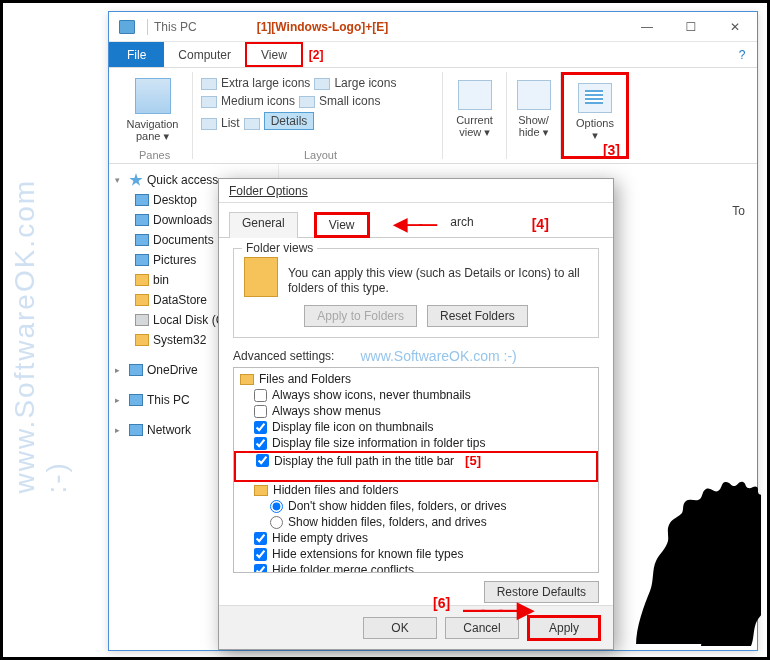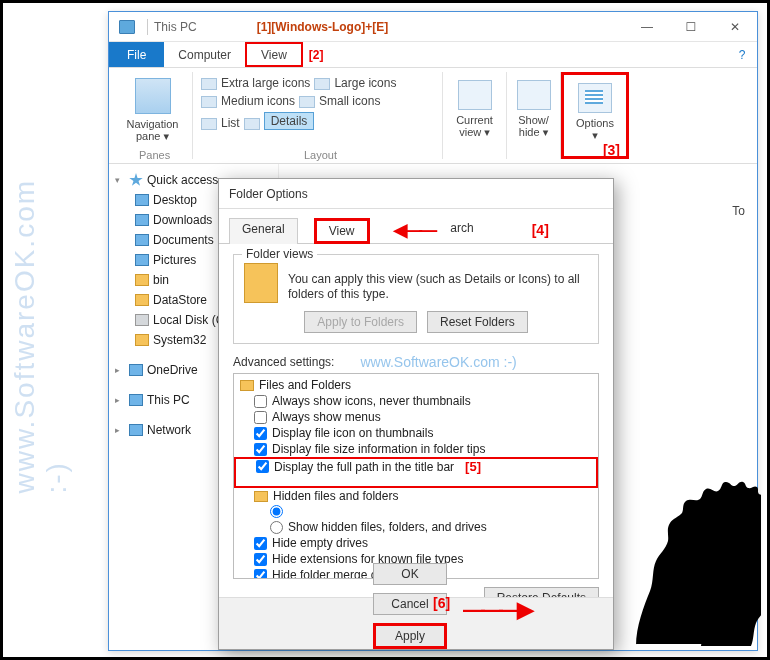--- a/index.html
+++ b/index.html
@@ -41,21 +41,21 @@
 .tree-item { display: flex; align-items: center; gap: 4px; padding: 3px 2px; color: #222; }
 .tree-item.indent { padding-left: 22px; }
 .tree-item .exp { width: 10px; color: #888; font-size: 9px; }
 .tree-item .ico { width: 14px; height: 12px; background: #f6c35a; border: 1px solid #d09a2e; }
 .tree-item .ico.blue { background: #6fb4e8; border-color: #3a7fb5; }
 .tree-item .ico.star { background: #5ea9dd; border: none; width: 14px; height: 14px; clip-path: polygon(50% 0,61% 35%,98% 35%,68% 57%,79% 91%,50% 70%,21% 91%,32% 57%,2% 35%,39% 35%); }
 .tree-item .ico.drive { background: #d5d8db; border-color: #999; }
 .main { flex: 1; position: relative; background: #fff; }
 .main .to { position: absolute; right: 12px; top: 40px; color: #444; }
 .dialog { position: absolute; left: 215px; top: 175px; width: 396px; height: 472px; background: #fff; border: 1px solid #9e9e9e; box-shadow: 4px 4px 18px rgba(0,0,0,.35); z-index: 20; }
-.dlg-title { height: 30px; border-bottom: 1px solid #ddd; display: flex; align-items: center; padding-left: 10px; color: #333; }
+.dlg-title { height: 24px; border-bottom: 1px solid #ddd; display: flex; align-items: center; padding-left: 10px; color: #333; text-decoration: underline; }
 .dlg-tabs { display: flex; border-bottom: 1px solid #ccc; padding: 8px 10px 0 10px; gap: 16px; }
 .dlg-tab { padding: 3px 12px; border: 1px solid #ccc; border-bottom: none; background: #f4f4f4; color: #333; position: relative; top: 1px; }
 .dlg-tab.view { border: 3px solid #e00; background: #fff; }
 .dlg-tabs .arrow4 { margin-left: 8px; color: #e00; font-size: 18px; font-weight: bold; align-self: center; letter-spacing: -3px; }
 .dlg-tabs .annot4 { color: #e00; font-weight: bold; margin-left: 30px; align-self: center; font-size: 14px; }
 .dlg-body { padding: 10px 14px; }
 .group-box { border: 1px solid #ccc; padding: 8px 10px 10px 10px; position: relative; margin-bottom: 10px; }
 .group-box .legend { position: absolute; top: -8px; left: 8px; background: #fff; padding: 0 4px; color: #333; }
 .fv-row { display: flex; gap: 10px; align-items: flex-end; }
 .fv-icon { width: 34px; height: 40px; background: #f6c35a; border: 1px solid #d09a2e; }
@@ -67,21 +67,21 @@
 .adv-label .wm { color: #96c5ec; font-size: 14px; margin-left: 18px; }
 .adv-list { border: 1px solid #bcbcbc; background: #fff; height: 206px; overflow: hidden; padding: 3px 0; }
 .adv-row { display: flex; align-items: center; gap: 5px; padding: 1px 6px; color: #222; }
 .adv-row.l1 { padding-left: 20px; }
 .adv-row.l2 { padding-left: 36px; }
 .adv-row .folder-ico { width: 14px; height: 11px; background: #f6c35a; border: 1px solid #d09a2e; }
 .adv-row input[type=checkbox], .adv-row input[type=radio] { margin: 0; width: 13px; height: 13px; }
 .adv-row.hilite { border: 2px solid #e00; padding-top:0; padding-bottom:12px; }
 .adv-row .annot5 { color: #e00; font-weight: bold; margin-left: 6px; font-size: 13px; }
 .restore-row { display: flex; justify-content: flex-end; margin-top: 8px; }
-.dlg-footer { position: absolute; bottom: 0; left: 0; right: 0; height: 52px; background: #f1f1f1; border-top: 1px solid #ddd; display: flex; align-items: center; justify-content: flex-end; gap: 8px; padding-right: 12px; flex-direction: column; }
+.dlg-footer { position: absolute; bottom: 0; left: 0; right: 0; height: 44px; background: #f1f1f1; border-top: 1px solid #ddd; display: flex; align-items: center; justify-content: flex-end; gap: 8px; padding-right: 12px; }
 .dlg-footer .btn { min-width: 74px; }
 .dlg-footer .apply { border: 3px solid #e00; }
 .annot6 { position: absolute; left: 430px; bottom: 46px; color: #e00; font-weight: bold; font-size: 14px; z-index: 25; }
 .arrow6 { position: absolute; left: 460px; bottom: 34px; color: #e00; font-size: 22px; font-weight: bold; z-index: 25; letter-spacing: -4px; }
 .silhouette { position: absolute; right: 6px; bottom: 6px; width: 155px; height: 210px; z-index: 15; }
 .silhouette svg { width: 100%; height: 100%; }
 </style>
 </head>
 <body>
 
@@ -265,20 +265,21 @@
           <input type="checkbox" checked="" style="">
           <span>Display the full path in the title bar</span>
           <span class="annot5">[5]</span>
         </div>
       <div class="adv-row l1">
           <span class="folder-ico"></span>
           <span>Hidden files and folders</span>
         </div>
       <div class="adv-row l2">
           <input type="radio" checked="" style="">
+          <span>Don't show hidden files, folders, or drives</span>
         </div>
       <div class="adv-row l2">
           <input type="radio" style="">
           <span>Show hidden files, folders, and drives</span>
         </div>
       <div class="adv-row l1">
           <input type="checkbox" checked="" style="">
           <span>Hide empty drives</span>
         </div>
       <div class="adv-row l1">

